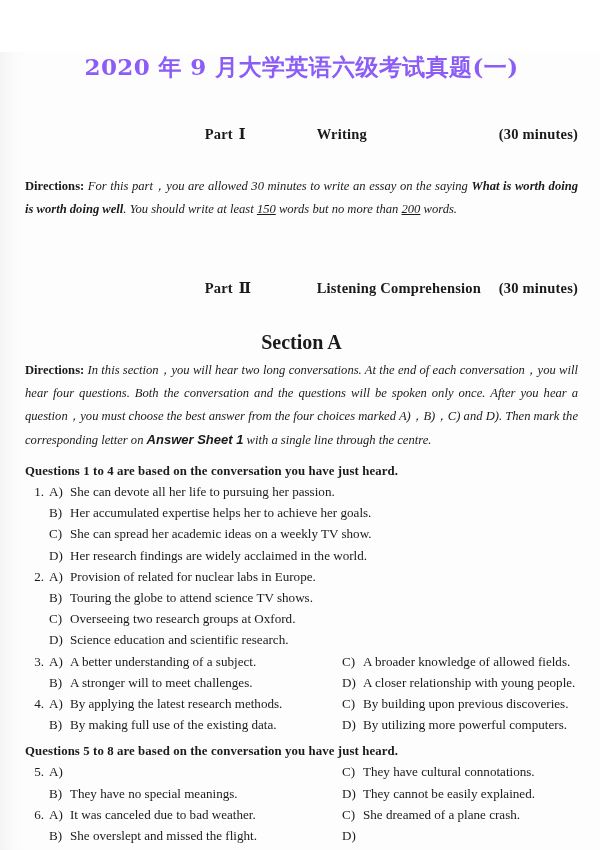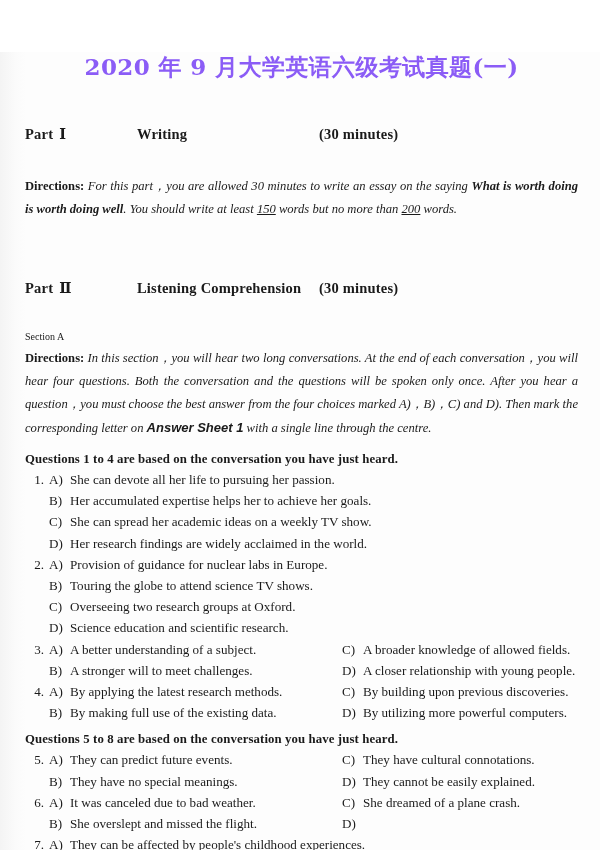--- a/index.html
+++ b/index.html
@@ -47,20 +47,21 @@
     color: #8b5cf6;
   }
 
   
   .part-row {
     display: flex;
     align-items: baseline;
     font-weight: bold;
     font-size: 14.5px;
     letter-spacing: 0.2px;
+    justify-content: flex-end;
   }
   .part-row .part-label { width: 112px; flex: 0 0 112px; }
   .part-row .part-name  { width: 182px; flex: 0 0 182px; }
   .part-row .part-time  { flex: 0 0 auto; }
   .part-row .roman { font-family: "DejaVu Serif", serif; padding-left: 6px; }
 
   #part1-row { margin-top: 42px; }
   #part2-row { margin-top: 58px; }
 
   
@@ -80,24 +81,25 @@
   .directions .ul { text-decoration: underline; }
   .answer-sheet {
     font-family: "Liberation Sans", "DejaVu Sans", sans-serif;
     font-weight: bold;
     font-style: italic;
     font-size: 13px;
   }
 
   
   .section-heading {
-    font-weight: normal;
-    font-size: 10px;
+    font-weight: bold;
+    font-size: 20px;
     margin-top: 34px;
     margin-bottom: 5px;
+    text-align: center;
   }
 
   
   .questions-lead {
     font-weight: bold;
     font-size: 12.8px;
     letter-spacing: 0.1px;
     margin-top: 5px;
     margin-bottom: 2px;
   }
@@ -188,21 +190,21 @@
           <div class="opt-line">
             <span class="qnum" style="visibility: hidden;">1.</span>
             <span class="opt-letter">D)</span>
             <span class="opt-text">Her research findings are widely acclaimed in the world.</span>
           </div>
         </div>
         <div class="question q-single">
           <div class="opt-line">
             <span class="qnum">2.</span>
             <span class="opt-letter">A)</span>
-            <span class="opt-text">Provision of guidance for nuclear labs in Europe.</span>
+            <span class="opt-text">Provision of related for nuclear labs in Europe.</span>
           </div>
           <div class="opt-line">
             <span class="qnum" style="visibility: hidden;">2.</span>
             <span class="opt-letter">B)</span>
             <span class="opt-text">Touring the globe to attend science TV shows.</span>
           </div>
           <div class="opt-line">
             <span class="qnum" style="visibility: hidden;">2.</span>
             <span class="opt-letter">C)</span>
             <span class="opt-text">Overseeing two research groups at Oxford.</span>
@@ -268,21 +270,20 @@
       </div>
 
     <div class="questions-lead" id="lead-5-8">Questions 5 to 8 are based on the conversation you have just heard.</div>
 
     <div id="questions-group-2">
         <div class="question q-two">
           <div class="col col-left">
             <div class="opt-line">
               <span class="qnum">5.</span>
               <span class="opt-letter">A)</span>
-              <span class="opt-text">They can predict future events.</span>
             </div>
             <div class="opt-line">
               <span class="qnum" style="visibility: hidden;">5.</span>
               <span class="opt-letter">B)</span>
               <span class="opt-text">They have no special meanings.</span>
             </div>
           </div>
           <div class="col col-right">
             <div class="opt-line">
               <span class="qnum" style="visibility: hidden;">5.</span>

